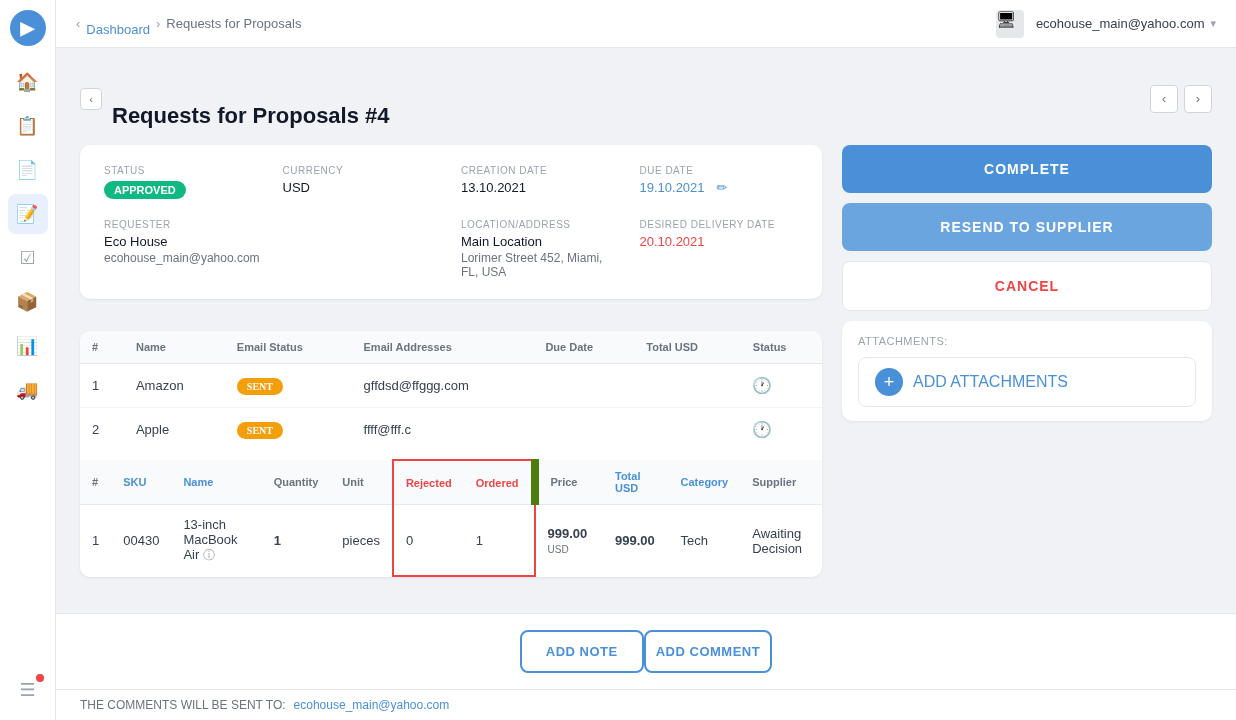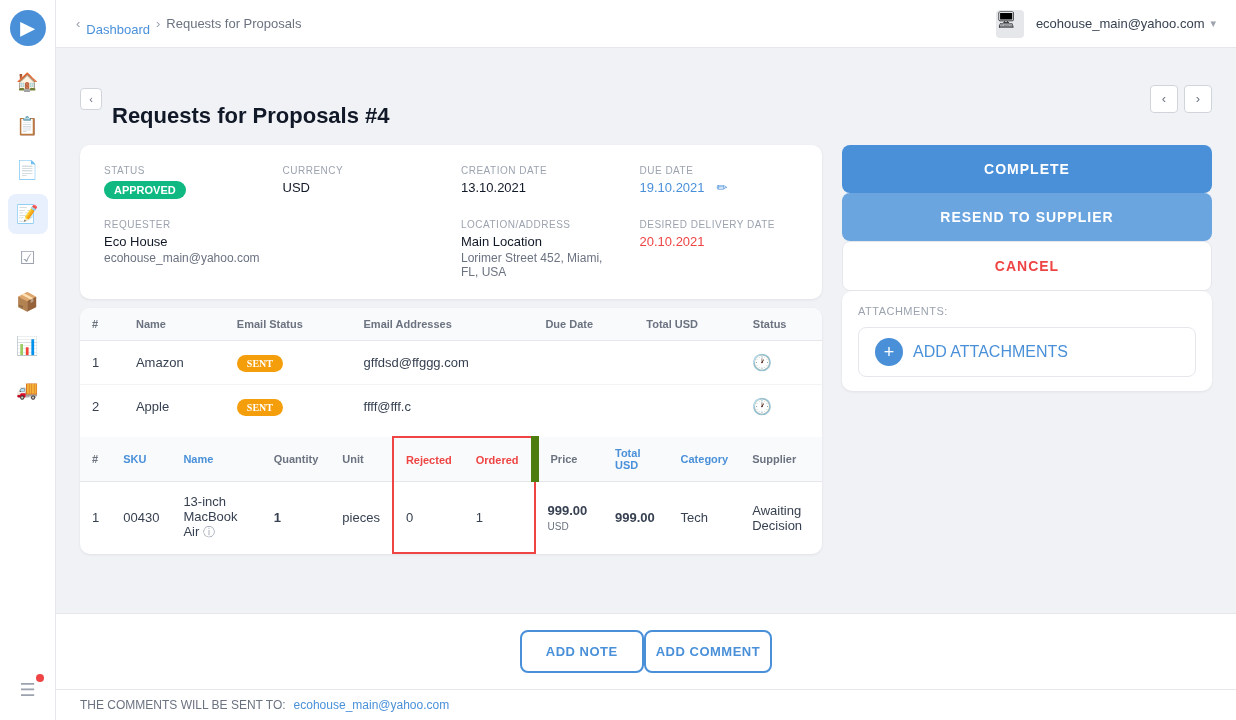--- a/index.html
+++ b/index.html
@@ -108,22 +108,22 @@
       border-radius: 4px;
       display: flex; align-items: center; justify-content: center;
       cursor: pointer; background: #fff; color: #6b7280; font-size: 13px;
     }
 
     
     .main-layout {
       display: flex;
       gap: 20px;
     }
-    .left-panel { flex: 1; display: flex; flex-direction: column; gap: 9px; }
-    .right-panel { width: 370px; flex-shrink: 0; display: flex; flex-direction: column; gap: 0; }
+    .left-panel { flex: 1; display: flex; flex-direction: column; gap: 32px; }
+    .right-panel { width: 370px; flex-shrink: 0; display: flex; flex-direction: column; gap: 10px; }
 
     
     .info-card {
       background: #fff;
       border-radius: 10px;
       padding: 20px 24px;
       box-shadow: 0 1px 3px rgba(0,0,0,0.07);
     }
     .info-grid {
       display: grid;

